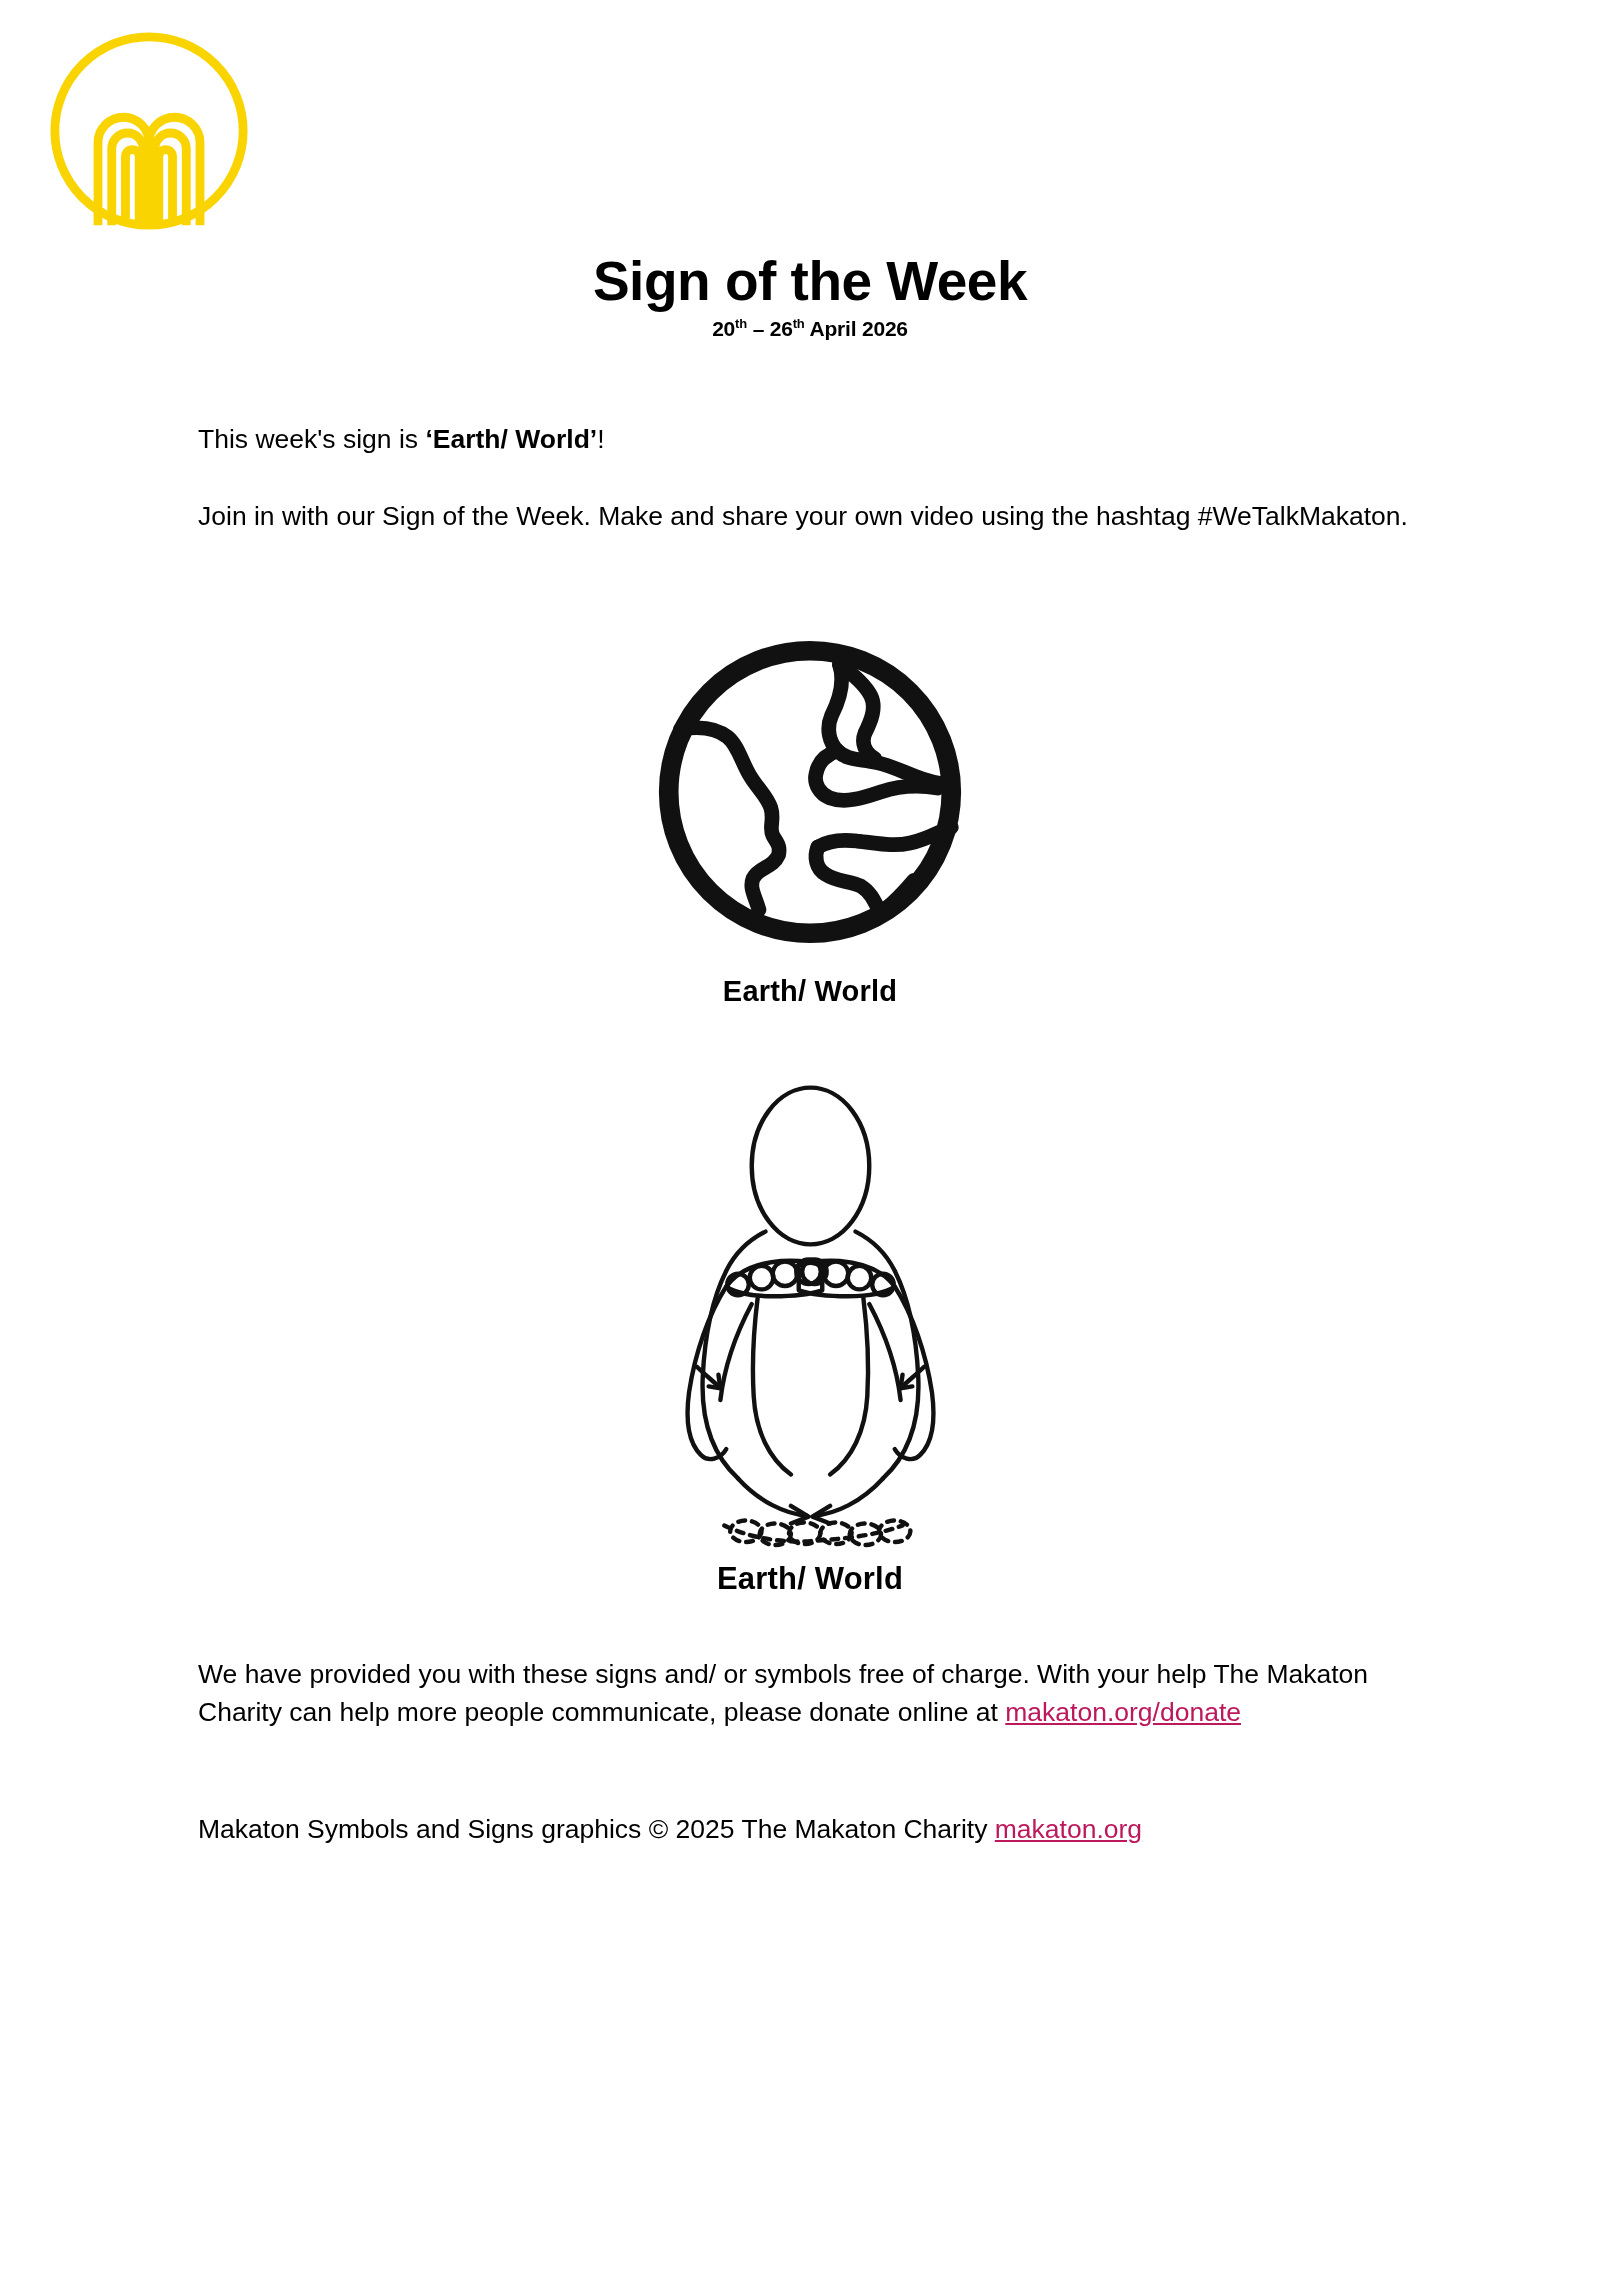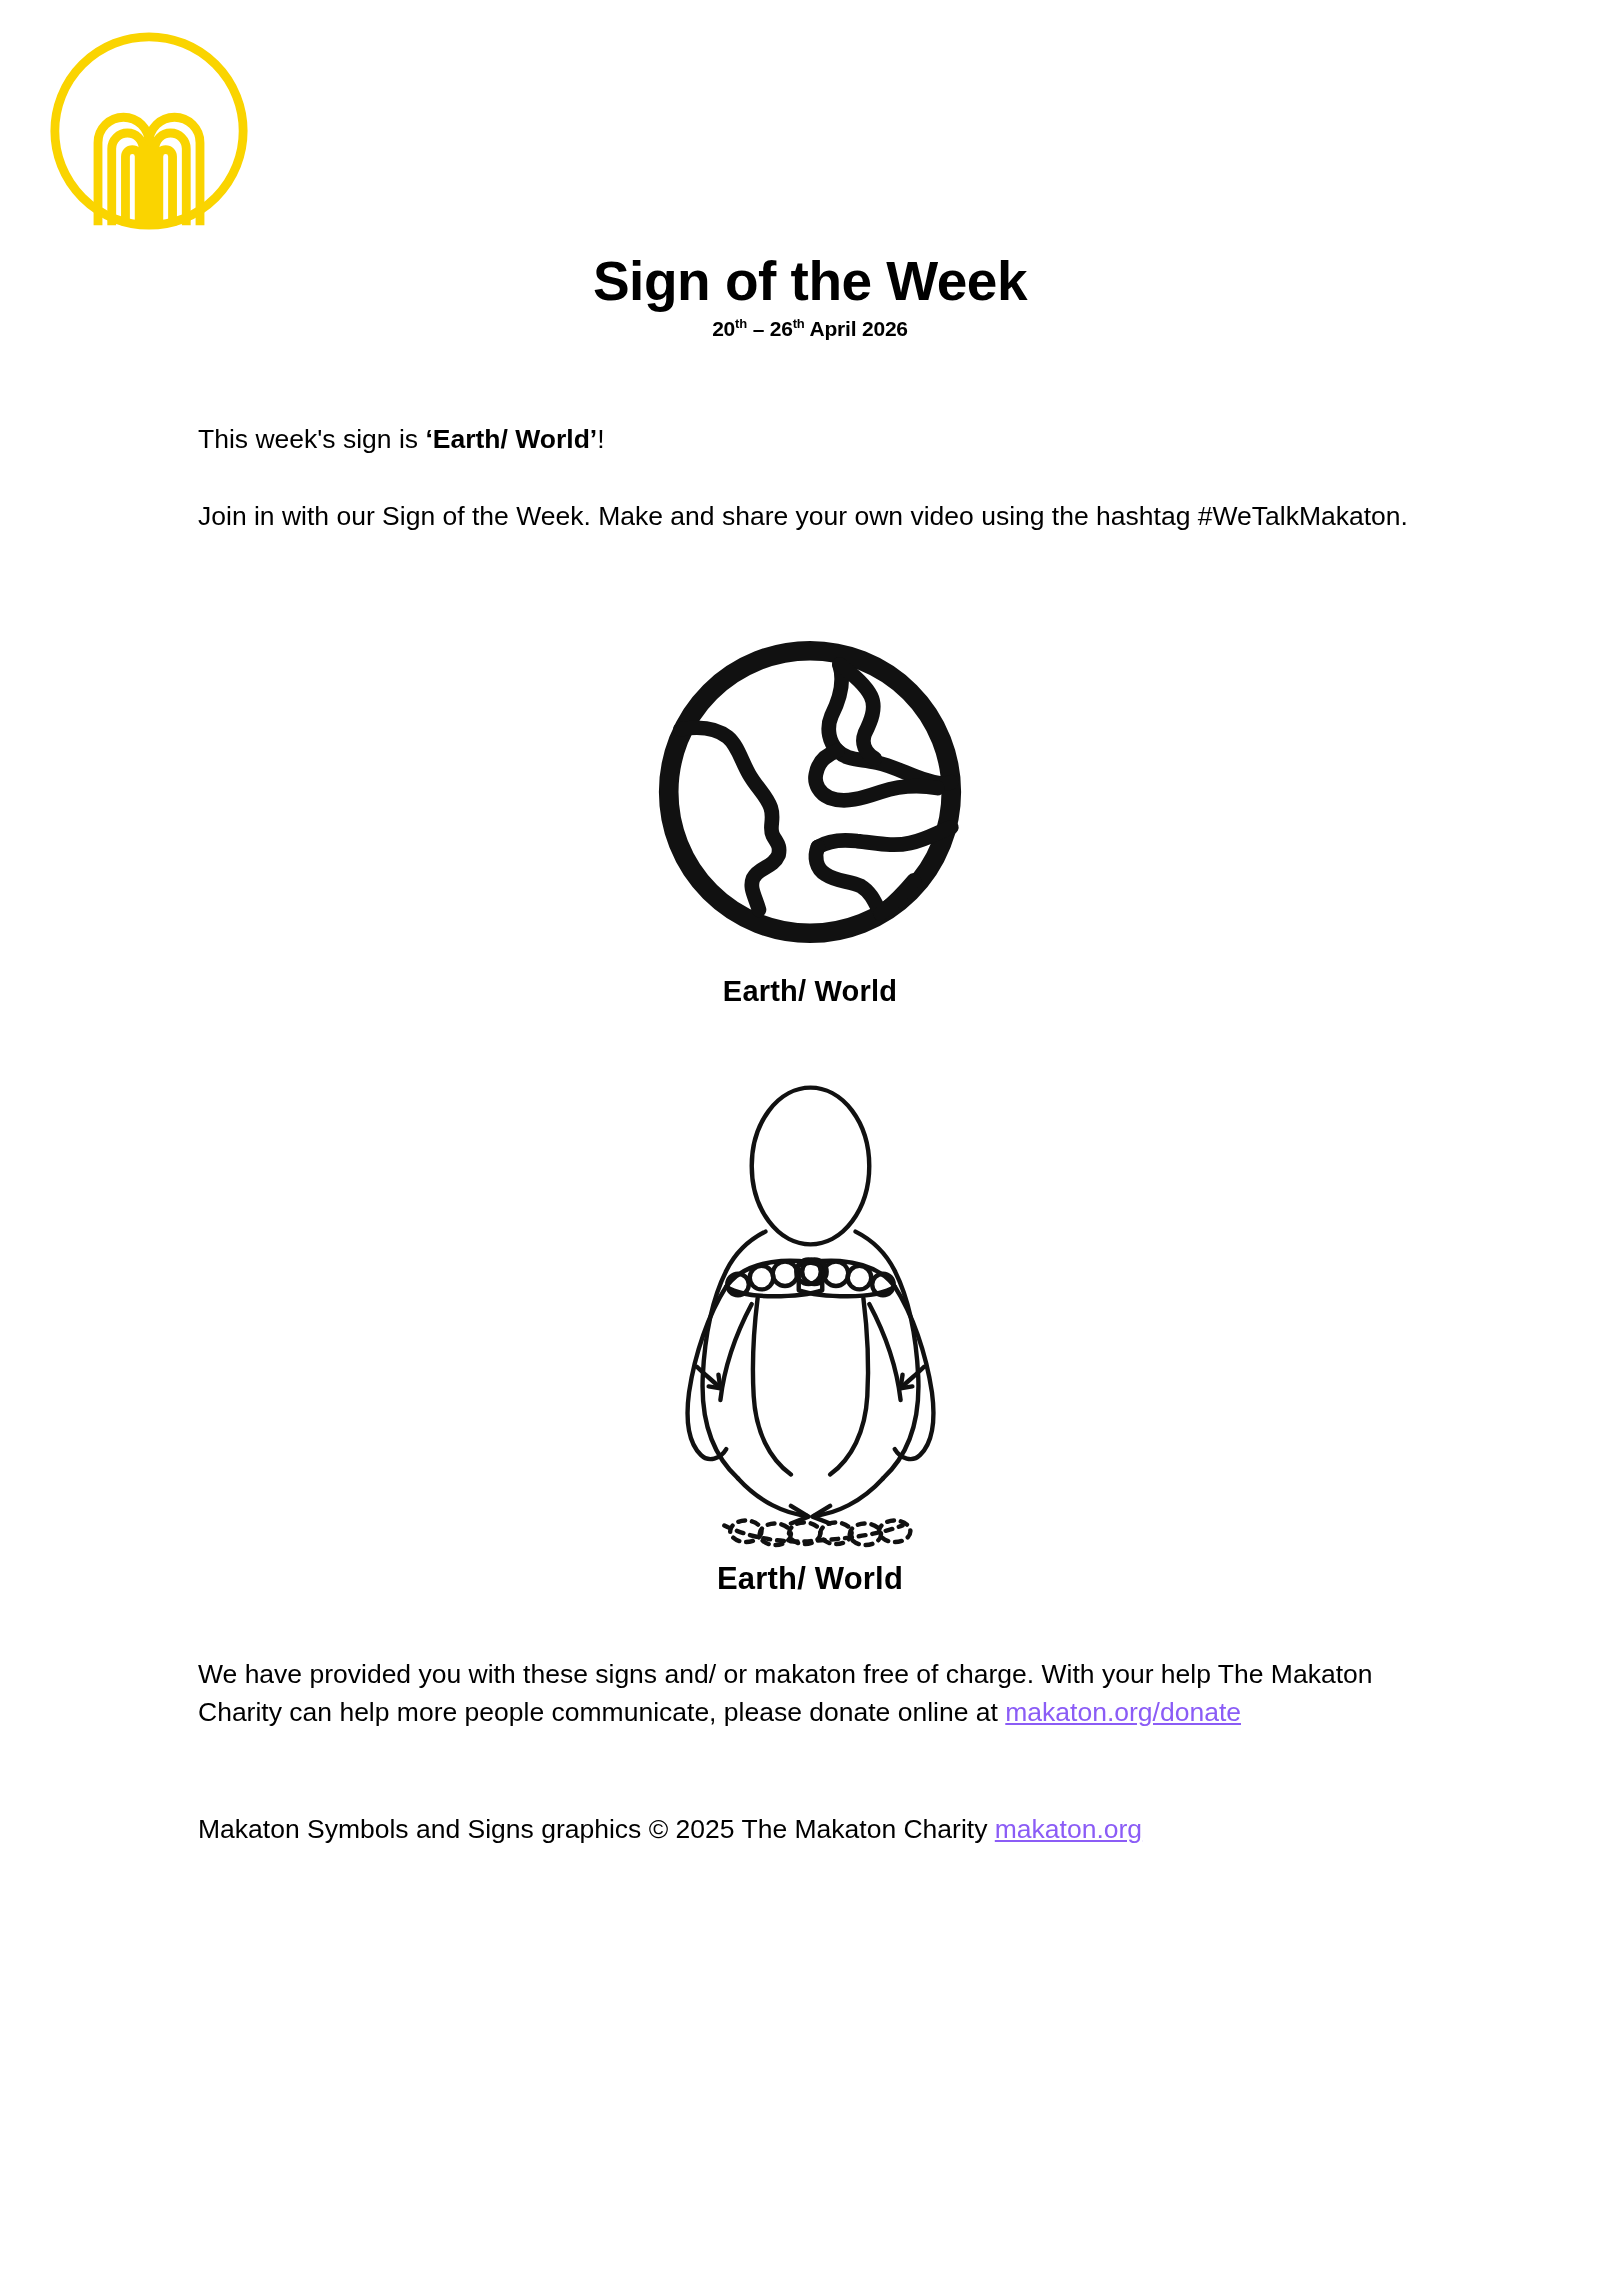--- a/index.html
+++ b/index.html
@@ -69,21 +69,21 @@
     line-height: 1.42;
   }
   .para-1 { top: 421px; }
   .para-2 { top: 498px; }
   .para-3 { top: 1656px; }
   .para-4 { top: 1811px; }
 
   .bold { font-weight: bold; }
 
   a.link, .link {
-    color: #8b5cf6;
+    color: #be185d;
     text-decoration: underline;
   }
 
   
   .symbol-wrap {
     position: absolute;
     left: 0;
     top: 635px;
     width: 1620px;
     text-align: center;
@@ -237,18 +237,18 @@
           <ellipse cx="196" cy="480" rx="16" ry="11"></ellipse>
           <ellipse cx="226" cy="481" rx="16" ry="11"></ellipse>
           <ellipse cx="256" cy="478" rx="16" ry="11"></ellipse>
           <path d="M82 472 C110 486 146 490 170 488 C196 486 232 484 264 472"></path>
         </g>
       </svg>
     </div>
     <div class="sign-caption">Earth/ World</div>
   </div>
 
-  <div class="body-text para-3"><span>We have provided you with these signs and/ or makaton free of charge.  With your help The Makaton Charity can help more people communicate, please donate online at </span><a class="link" href="#">makaton.org/donate</a></div>
+  <div class="body-text para-3"><span>We have provided you with these signs and/ or symbols free of charge.  With your help The Makaton Charity can help more people communicate, please donate online at </span><a class="link" href="#">makaton.org/donate</a></div>
 
   <div class="body-text para-4"><span>Makaton Symbols and Signs graphics © 2025 The Makaton Charity </span><a class="link" href="#">makaton.org</a></div>
 
 </div>
 
 
 </body></html>

